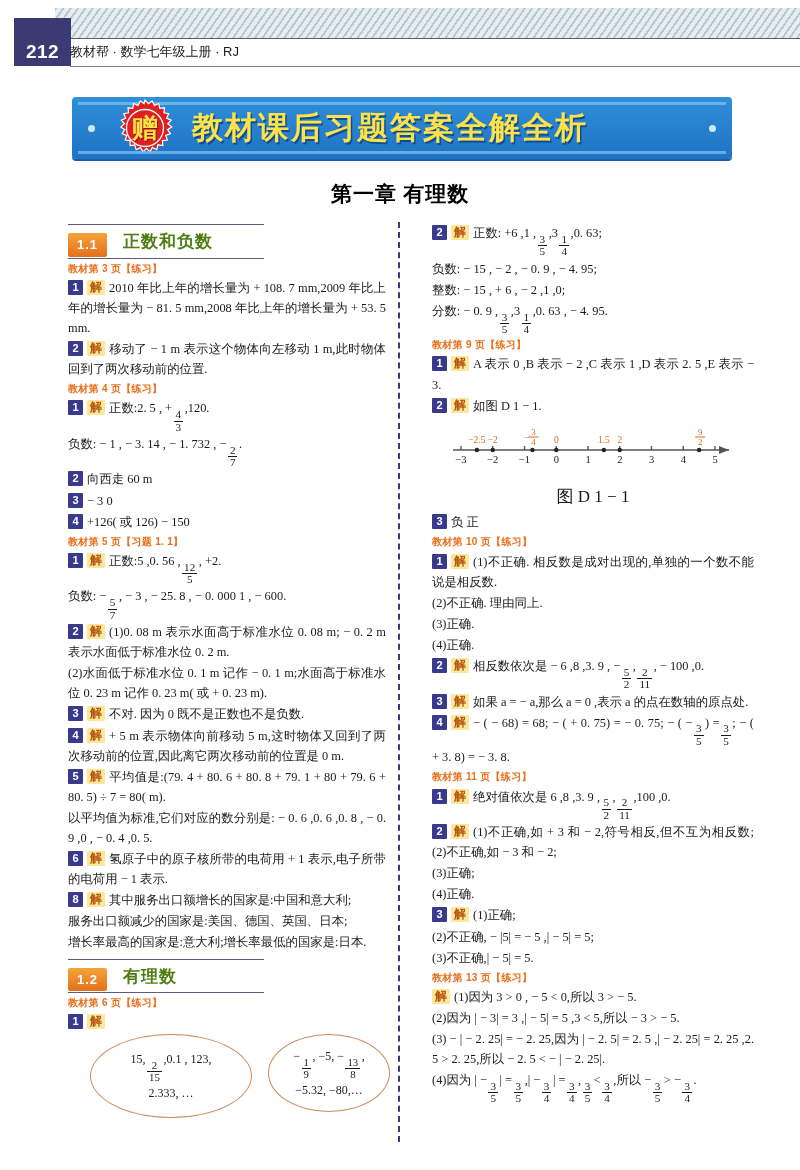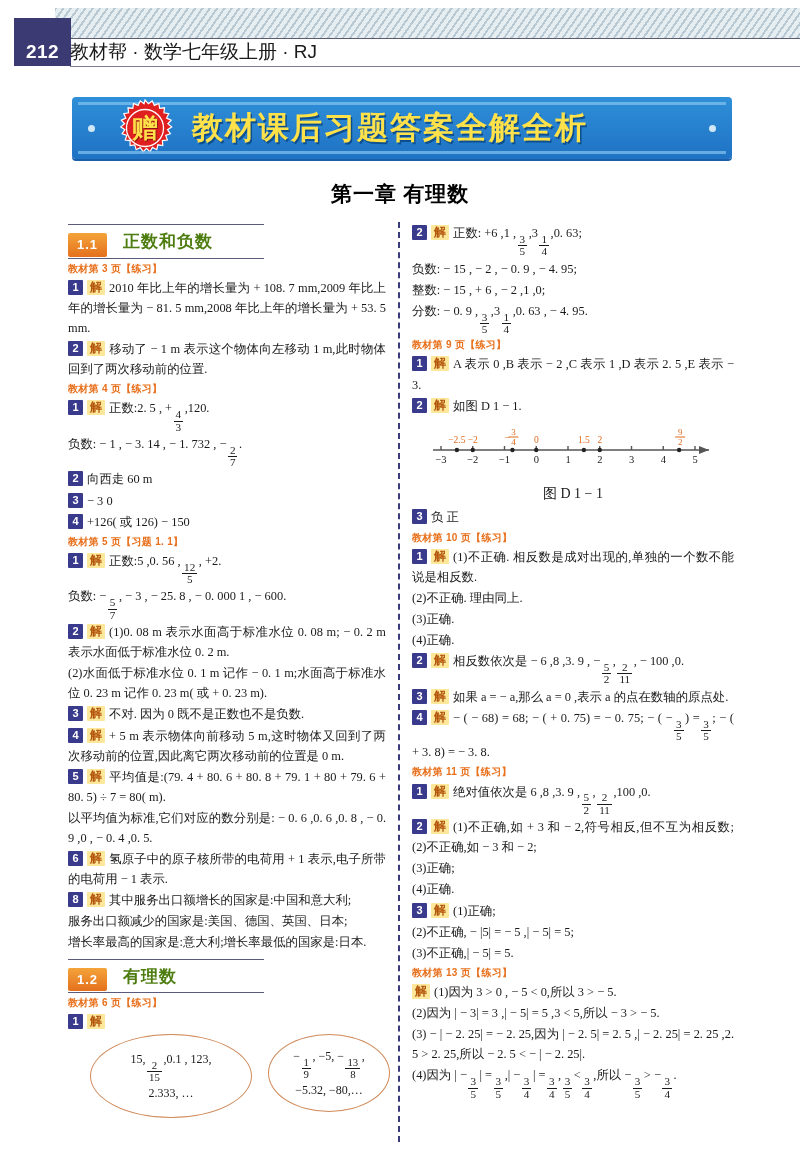--- a/index.html
+++ b/index.html
@@ -22,21 +22,21 @@
     position:absolute;left:14px;top:10px;width:57px;height:48px;
     background:#3c3a72;color:#fff;
     font-family:"Liberation Sans","DejaVu Sans",sans-serif;
     font-weight:bold;font-size:19px;
     display:flex;align-items:flex-end;justify-content:center;
     padding-bottom:3px;box-sizing:border-box;letter-spacing:.5px;
   }
   .runhead{
     position:absolute;left:70px;top:30px;width:730px;height:28px;
     border-bottom:1.2px solid #7d7d90;
-    font-size:19px;color:#1a1a1a;display:flex;align-items:center;
+    font-size:13px;color:#1a1a1a;display:flex;align-items:center;
     font-family:"Liberation Sans","DejaVu Sans",sans-serif;
   }
   
   #banner{
     position:absolute;left:72px;top:97px;width:660px;height:62px;
     background:linear-gradient(#2f8fd8,#1f72c4);
     border-radius:4px;
     box-shadow:0 2px 0 #1a5fa8;
   }
   #banner:before,#banner:after{
@@ -69,21 +69,21 @@
   }
   
   #chapter-title{
     position:absolute;left:0;top:180px;width:800px;text-align:center;
     font-family:Liberation Serif, serif;
     font-weight:bold;font-size:21px;letter-spacing:1px;color:#000;
   }
   
   .col{position:absolute;top:222px;font-size:12.4px;line-height:1.62;}
   #col-left{left:68px;width:318px;}
-  #col-right{left:412px;width:322px;}
+  #col-right{left:432px;width:322px;}
   .divider{
     position:absolute;left:398px;top:222px;width:0;height:920px;
     border-left:2px dashed #3a3a7a;
   }
   
   .sec-head{margin:2px 0 2px 0;position:relative;padding-top:5px;}
   .sec-head .rule{
     position:absolute;left:0;top:0;width:196px;height:0;border-top:1.4px solid #5b5b7e;
   }
   .sec-row{display:flex;align-items:flex-end;gap:16px;border-bottom:1.6px solid #5b5b7e;width:196px;padding-bottom:1px;}
@@ -126,21 +126,21 @@
   .ellipse{
     position:absolute;border:1.6px solid #d08a5a;border-radius:50%;
     display:flex;flex-direction:column;align-items:center;justify-content:center;
     font-size:12px;text-align:center;line-height:1.75;
   }
   #ellipse-pos{left:22px;top:0;width:160px;height:82px;}
   #ellipse-neg{left:200px;top:0;width:120px;height:76px;}
   
   #numberline-fig{margin:4px 0 2px 0;}
   #numberline-fig svg{display:block;margin:0 auto;}
-  .fig-cap{text-align:center;font-size:14px;margin-top:1px;}
+  .fig-cap{text-align:center;font-size:17px;margin-top:1px;}
 </style>
 </head>
 <body>
 
 <div id="page-top">
   <div class="hatch"></div>
   <div class="pagenum-box">212</div>
   <div class="runhead">教材帮 · 数学七年级上册 · RJ</div>
 </div>
 

